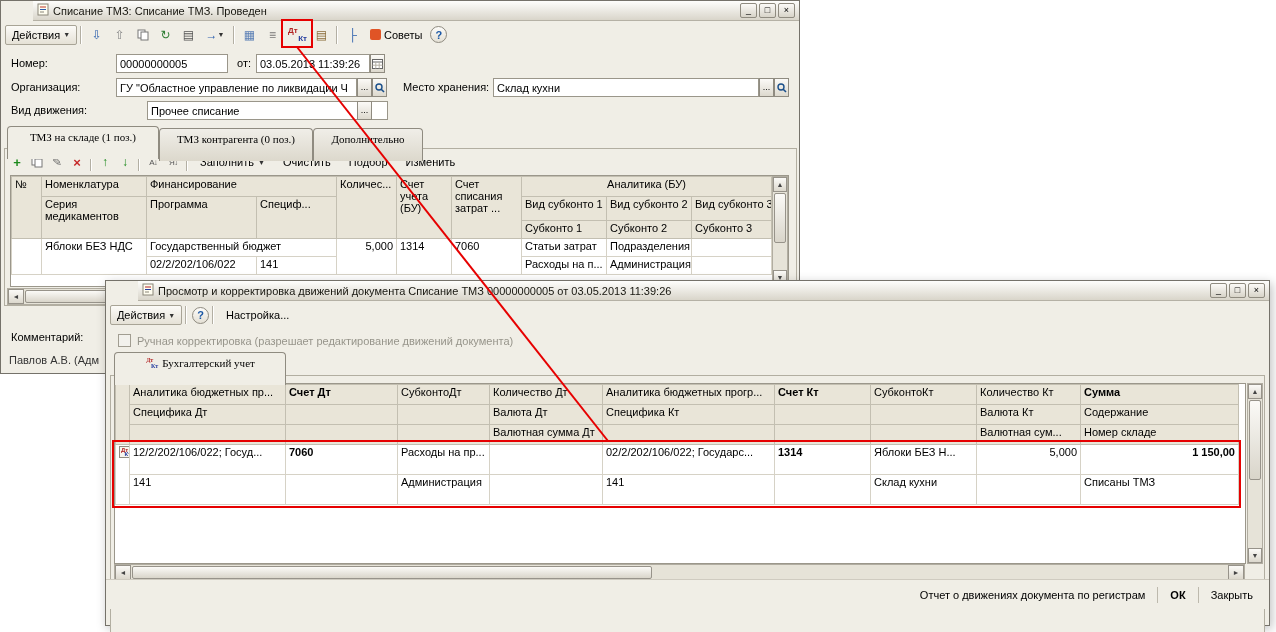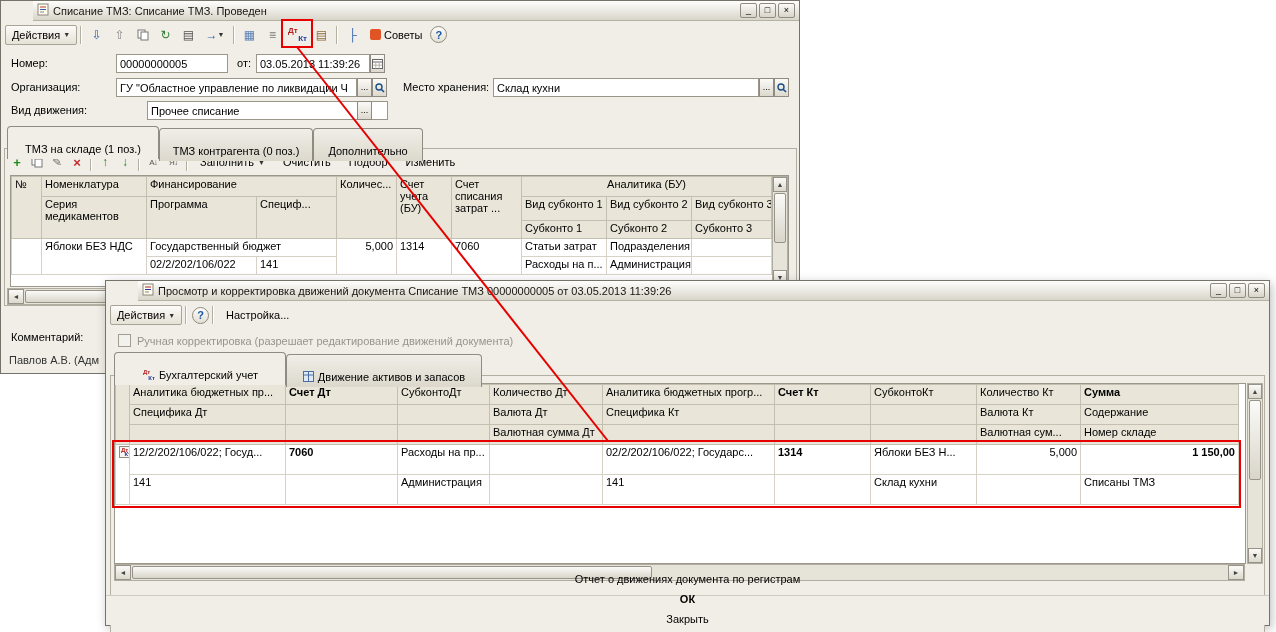--- a/index.html
+++ b/index.html
@@ -35,23 +35,23 @@
   .dtkt.mini { width:13px; height:12px; }
   .dtkt.mini .d, .dtkt.mini .k { font-size:6px; line-height:6px; }
   .chip { background:#f7f5ee; border:1px solid #8f8b80; }
 
   .lbl { position:absolute; white-space:nowrap; }
   .inp { position:absolute; height:19px; background:#fff; border:1px solid #9a968a;
     padding:0 3px; display:flex; align-items:center; white-space:nowrap; overflow:hidden; }
   .inpbtn { position:absolute; width:15px; height:19px; background:linear-gradient(#fbfaf7,#ddd9ce);
     border:1px solid #8f8b80; display:flex; align-items:center; justify-content:center; font-size:9px; line-height:9px; }
 
-  .tab { position:absolute; display:flex; align-items:flex-start; justify-content:center; gap:4px; padding:16px 8px;
+  .tab { position:absolute; display:flex; align-items:flex-end; justify-content:center; gap:4px; padding:16px 8px;
     border:1px solid #8f8b80; border-bottom:none; border-radius:4px 4px 0 0;
-    background:linear-gradient(#f0eee8,#dcd8cc); white-space:nowrap; z-index:1; }
+    background:linear-gradient(#f0eee8,#dcd8cc); white-space:nowrap; z-index:1;font-family:Liberation Serif, serif; }
   .tab.active { background:#f0eee6; z-index:2; }
 
   .panel { position:absolute; border:1px solid #b2aea1; background:#f0eee6; }
   .gtoolbar { position:absolute; display:flex; align-items:center; }
   .txtbtn { height:20px; padding:0 8px; display:inline-flex; align-items:center; gap:4px;
     border:1px solid transparent; border-radius:2px; white-space:nowrap; }
 
   .gridbg { position:absolute; background:#fff; border:1px solid #9b978b; overflow:hidden; }
   table.grid { border-collapse:collapse; table-layout:fixed; }
   table.grid td { border:1px solid #d6d2c6; padding:1px 3px; vertical-align:top;
@@ -339,28 +339,20 @@
     <span class="cb" style="position:absolute;left:12px;top:53px;"></span>
     <span class="lbl graylbl" style="left:31px;top:54px;">Ручная корректировка (разрешает редактирование движений документа)</span>
 
     <div class="tab active" style="left:8px;top:71px;width:172px;height:23px;">
       <span class="dtkt mini">
           <i class="d">Дт</i>
           <i class="k">Кт</i>
         </span>
       <span>Бухгалтерский учет</span>
     </div>
-    <div class="tab" style="left:180px;top:73px;width:196px;height:21px;">
-      <span><svg width="11" height="11" viewBox="0 0 11 11">
-            <rect x="0.5" y="0.5" width="10" height="10" fill="#dfe8f4" stroke="#4a6f9e"></rect>
-            <line x1="0.5" y1="4" x2="10.5" y2="4" stroke="#4a6f9e"></line>
-            <line x1="5.5" y1="0.5" x2="5.5" y2="10.5" stroke="#4a6f9e"></line>
-          </svg></span>
-      <span>Движение активов и запасов</span>
-    </div>
 
     <div class="panel" style="left:4px;top:94px;width:1155px;height:258px;">
       <div class="gridbg" style="left:3px;top:7px;width:1132px;height:181px;">
         <table class="grid" style="width:1123px;">
           <colgroup>
             <col style="width:14px">
               <col style="width:156px">
               <col style="width:112px">
               <col style="width:92px">
               <col style="width:113px">
@@ -440,21 +432,21 @@
         <div class="sbtn">▼</div>
       </div>
       <div class="hscroll" style="left:3px;top:188px;width:1131px;">
         <div class="sbtn">◄</div>
         <div class="thumb" style="width:520px;"></div>
         <div class="spacer"></div>
         <div class="sbtn">►</div>
       </div>
     </div>
 
-    <div class="mfoot" style="top:314px;height:30px;flex-direction:column;">
+    <div class="mfoot" style="top:298px;height:30px;">
       <div class="fbtn">Отчет о движениях документа по регистрам</div>
       <div class="fsep"></div>
       <div class="fbtn b">ОК</div>
       <div class="fsep"></div>
       <div class="fbtn">Закрыть</div>
     </div>
   </div>
 
   <svg class="anno" width="1276" height="632" viewBox="0 0 1276 632">
     <rect class="red" x="282" y="20" width="30" height="27"></rect>

